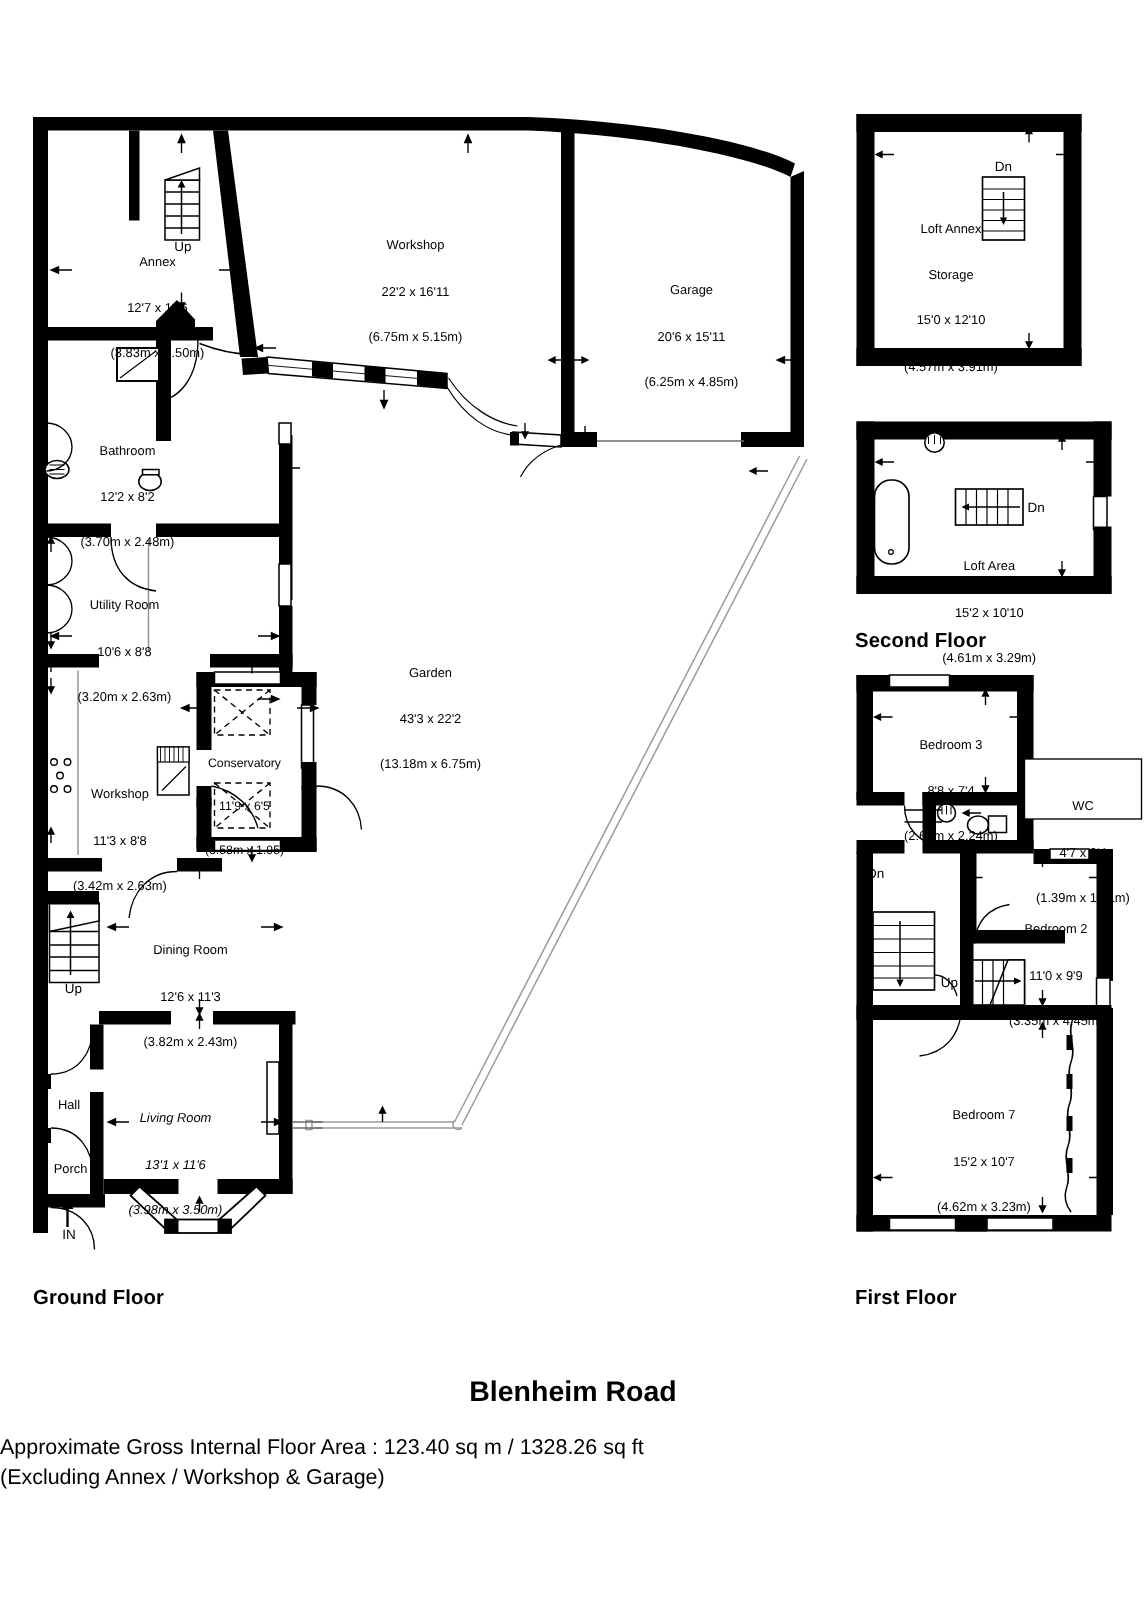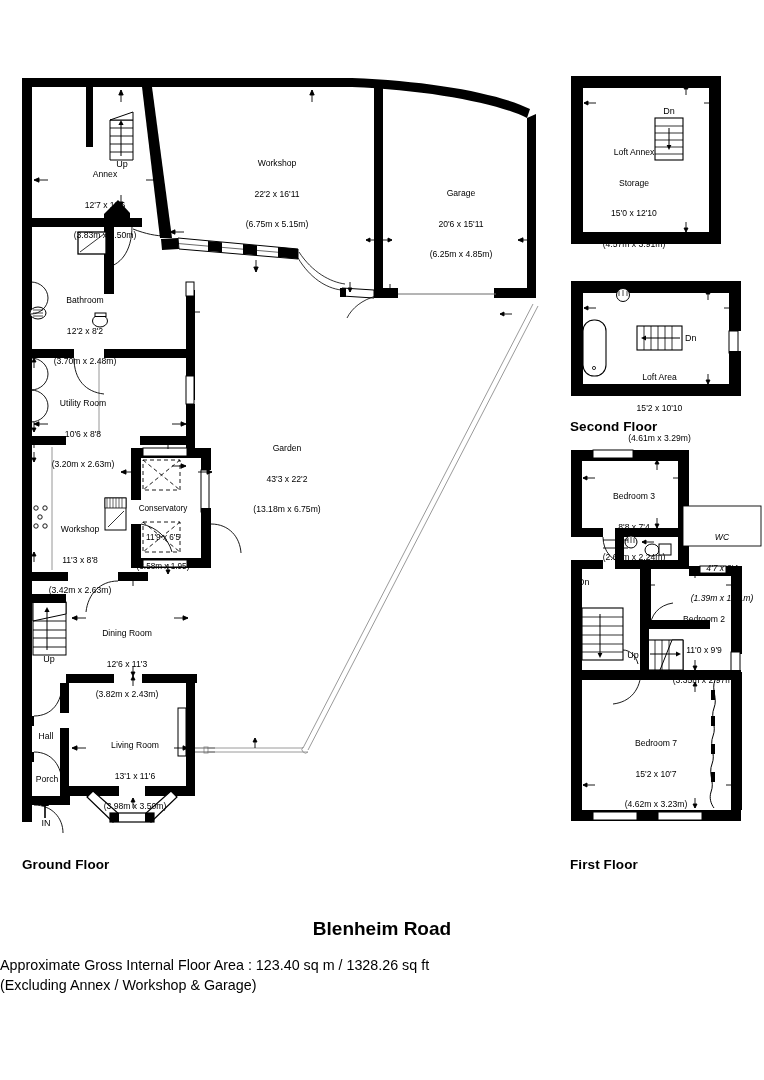--- a/index.html
+++ b/index.html
@@ -510,21 +510,21 @@
   <div>(13.18m x 6.75m)</div>
 </div>
 
 <div class="lbl rlbl" style="left:62px;top:608px;width:130px;">
   <div>Dining Room</div>
   <div>12'6 x 11'3</div>
   <div>(3.82m x 2.43m)</div>
 </div>
 <div class="lbl updn" style="left:33px;top:654px;width:32px;">Up</div>
 
-<div class="lbl rlbl" style="left:70px;top:720px;width:130px;">
+<div class="lbl rlbl" style="left:52px;top:720px;width:130px;font-style:italic;">
   <div>Living Room</div>
   <div>13'1 x 11'6</div>
   <div>(3.98m x 3.50m)</div>
 </div>
 
 <div class="lbl rlbl" style="left:26px;top:731px;width:40px;">Hall</div>
 <div class="lbl rlbl" style="left:24px;top:774px;width:46px;">Porch</div>
 <div class="lbl updn" style="left:33px;top:818px;width:26px;">IN</div>
 
 <div class="lbl rlbl" style="left:578px;top:127px;width:112px;">
@@ -543,30 +543,30 @@
 <div class="lbl updn" style="left:685px;top:333px;width:26px;text-align:left;">Dn</div>
 
 <div class="lbl floorlbl" style="left:570px;top:419px;width:180px;text-align:left;">Second Floor</div>
 
 <div class="lbl rlbl" style="left:576px;top:471px;width:116px;">
   <div>Bedroom 3</div>
   <div>8'8 x 7'4</div>
   <div>(2.63m x 2.24m)</div>
 </div>
 
-<div class="lbl rlbl" style="left:683px;top:512px;width:78px;font-style:italic;">
+<div class="lbl rlbl" style="left:683px;top:512px;width:78px;">
   <div>WC</div>
   <div>4'7 x 3'4</div>
   <div>(1.39m x 1.01m)</div>
 </div>
 
 <div class="lbl rlbl" style="left:646px;top:594px;width:116px;">
   <div>Bedroom 2</div>
   <div>11'0 x 9'9</div>
-  <div>(3.35m x 2.97m)</div>
+  <div>(3.35m x 4.45m)</div>
 </div>
 
 <div class="lbl rlbl" style="left:598px;top:718px;width:116px;">
   <div>Bedroom 7</div>
   <div>15'2 x 10'7</div>
   <div>(4.62m x 3.23m)</div>
 </div>
 
 <div class="lbl updn" style="left:578px;top:577px;width:26px;text-align:left;">Dn</div>
 <div class="lbl updn" style="left:621px;top:650px;width:24px;">Up</div>

